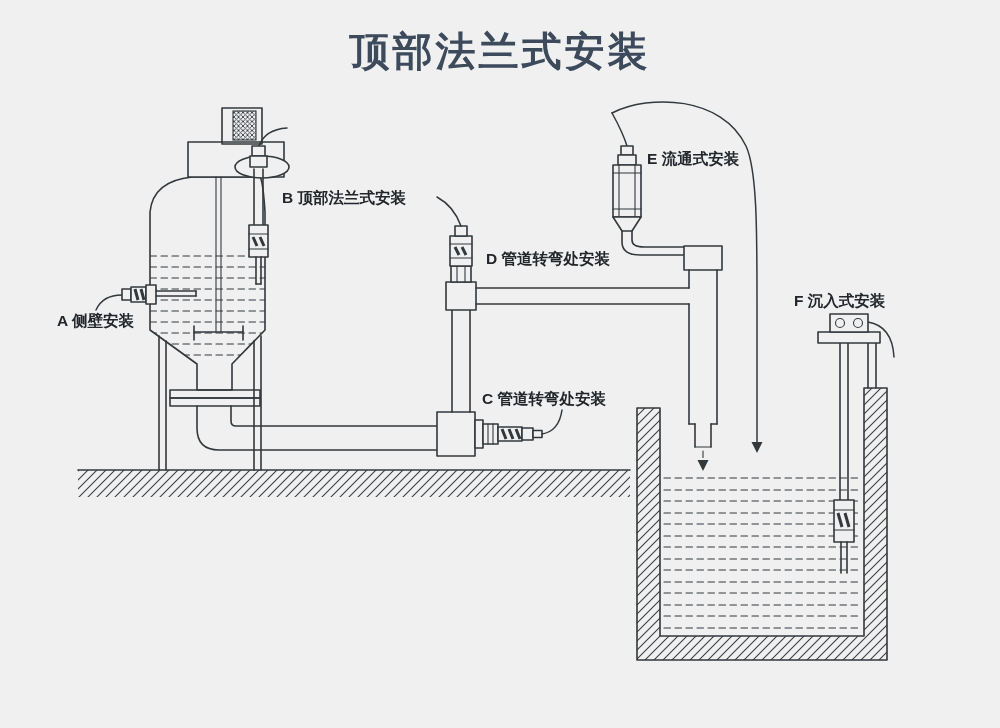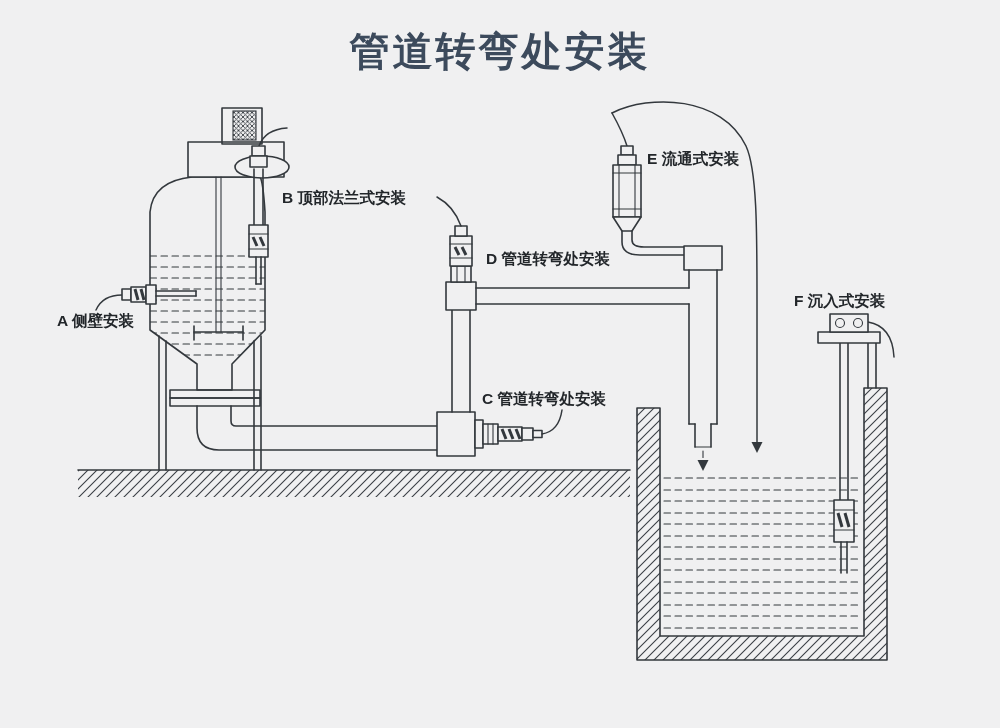--- a/index.html
+++ b/index.html
@@ -23,21 +23,21 @@
   .dk{fill:var(--line);stroke:none;}
   .knurl{stroke:var(--line);stroke-width:3;stroke-linecap:butt;}
   .hatch-line{stroke:var(--hatch);stroke-width:1.1;}
   .ribs-line{stroke:var(--hatch);stroke-width:0.9;}
   text.lbl{fill:var(--label);font-family:"Liberation Sans",sans-serif;font-size:15.5px;font-weight:700;}
 </style>
 </head>
 <body>
 
 <div class="page">
-  <h1 class="title">管道转弯处安装</h1>
+  <h1 class="title">顶部法兰式安装</h1>
 
   <svg class="diagram" viewBox="0 0 1000 728" xmlns="http://www.w3.org/2000/svg">
     <defs>
       <clipPath id="tankClip">
         <path d="M150,212 Q153,181 192,177 L260,177 Q263,181 265,212 L265,330 L232,364 L232,390 L197,390 L197,364 L150,330 Z"></path>
       </clipPath>
       <pattern id="hatch" patternUnits="userSpaceOnUse" width="9" height="9">
         <path class="hatch-line" fill="none" d="M0,9 L9,0 M-2.25,2.25 L2.25,-2.25 M6.75,11.25 L11.25,6.75"></path>
       </pattern>
       <pattern id="ribs" patternUnits="userSpaceOnUse" width="4.5" height="4.5">

